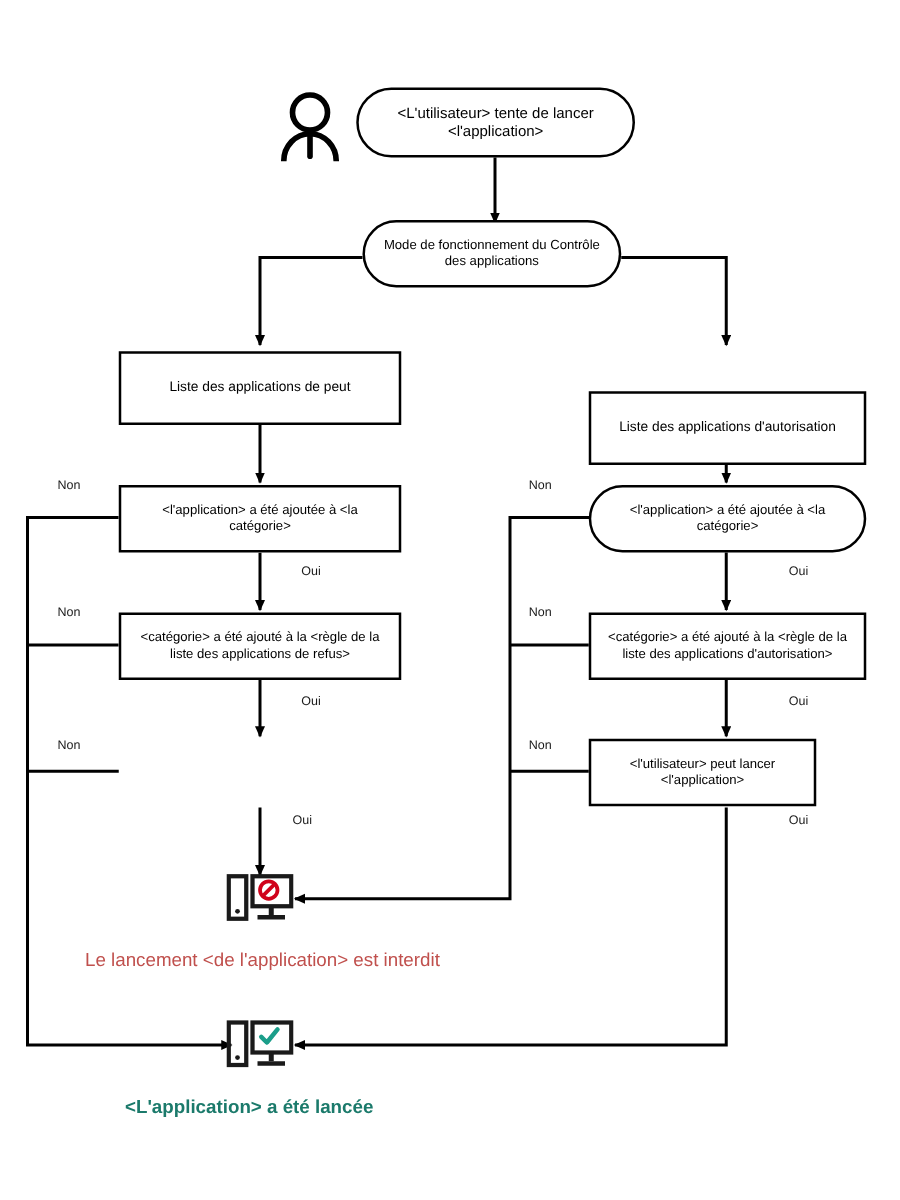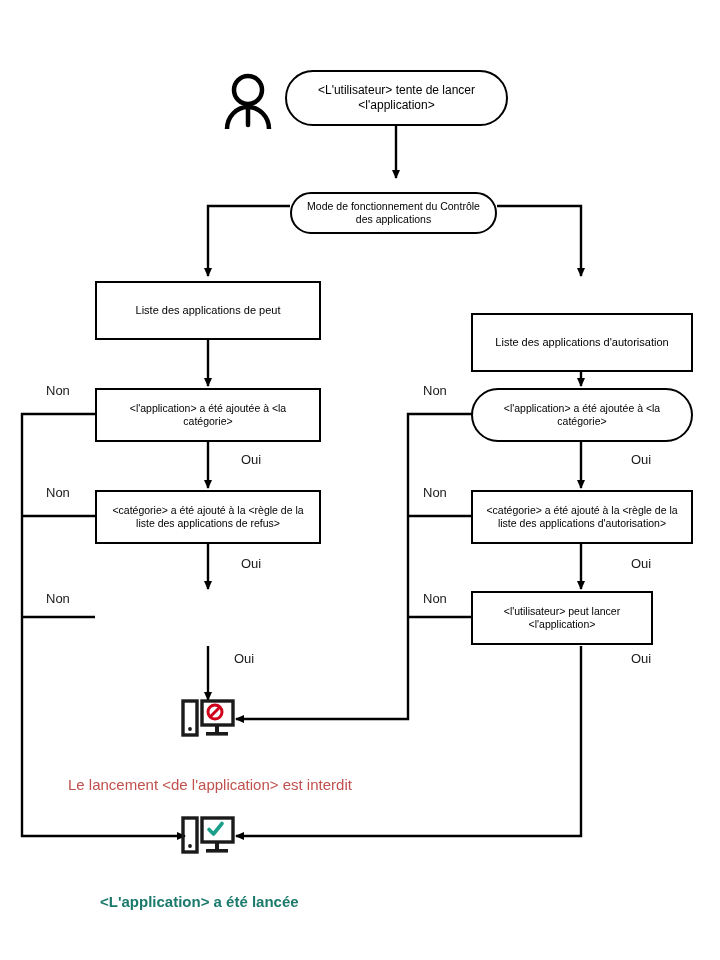--- a/index.html
+++ b/index.html
@@ -35,28 +35,27 @@
   }
   .node.rect { border-radius: 0; }
   .node.stadium { border-radius: 999px; }
   .node .txt {
     display: block;
     width: 100%;
   }
   .edge-label {
     position: absolute;
     color: #1a1a1a;
-    font-size: 13px;
+    font-size: 10px;
     white-space: nowrap;
   }
   .caption {
     position: absolute;
     font-size: 15px;
     white-space: nowrap;
-    margin-top: 16px;
   }
   .icon-wrap {
     position: absolute;
   }
   svg.lines {
     position: absolute;
     left: 0; top: 0;
     width: 720px;
     height: 960px;
     pointer-events: none;
@@ -112,21 +111,21 @@
       <circle cx="26" cy="18" r="14" fill="none" stroke="#000" stroke-width="4.5"></circle>
       <path d="M5,57 A21,22 0 0 1 47,57" fill="none" stroke="#000" stroke-width="4.5"></path>
       <path d="M26,33 L26,53" stroke="#000" stroke-width="4.5" stroke-linecap="round"></path>
     </svg>
   </div>
 
   <div class="node stadium" style="left:285px; top:70px; width:223px; height:56px; font-size:12px;">
     <span class="txt">&lt;L'utilisateur&gt; tente de lancer &lt;l'application&gt;</span>
   </div>
 
-  <div class="node stadium" style="left:290px; top:192px; width:207px; height:42px; font-size:10.5px;">
+  <div class="node stadium" style="left:290px; top:176px; width:207px; height:54px; font-size:10.5px;">
     <span class="txt">Mode de fonctionnement du Contrôle des applications</span>
   </div>
 
   <div class="node rect" style="left:95px; top:281px; width:226px; height:59px; font-size:11px;">
     <span class="txt">Liste des applications de peut</span>
   </div>
 
   <div class="node rect" style="left:471px; top:281px; width:222px; height:59px; font-size:11px;margin-top:32px;">
     <span class="txt">Liste des applications d'autorisation</span>
   </div>

